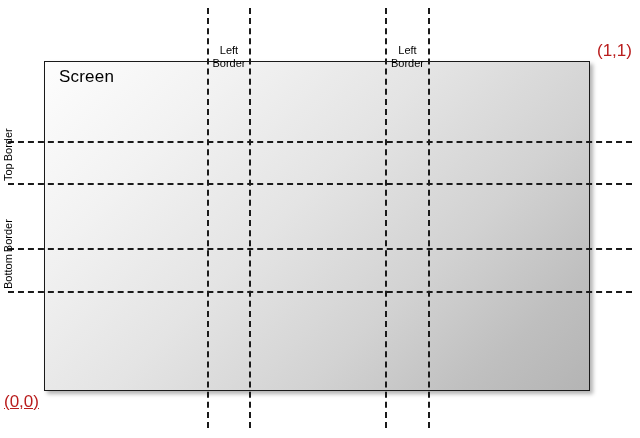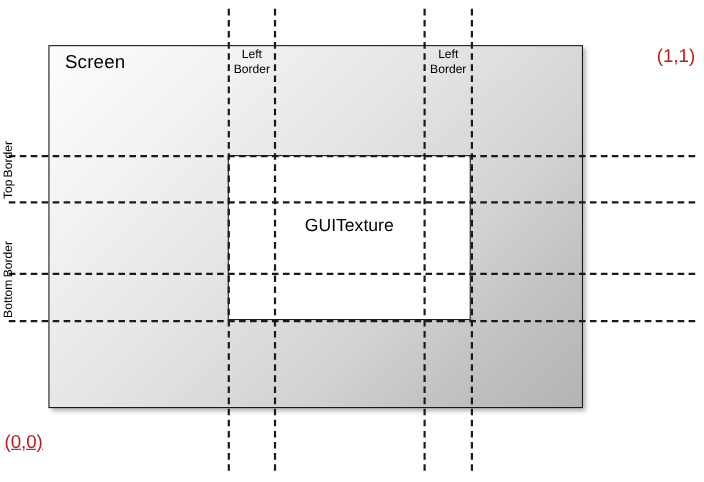--- a/index.html
+++ b/index.html
@@ -15,22 +15,22 @@
     width: 640px;
     height: 438px;
     background: #ffffff;
     overflow: hidden;
   }
 
   
   #screen-rect {
     position: absolute;
     left: 44px;
-    top: 41px;
-    width: 486px;
+    top: 61px;
+    width: 546px;
     height: 330px;
     box-sizing: border-box;
     border: 1.6px solid #1a1a1a;
     background-image: linear-gradient(135deg,
         #fdfdfd 0%,
         #f2f2f2 22%,
         #e4e4e4 45%,
         #d2d2d2 68%,
         #bfbfbf 86%,
         #b4b4b4 100%);
@@ -132,23 +132,20 @@
 </style>
 </head>
 <body>
 
 <div id="canvas">
 
   <div id="screen-rect">
     <span id="screen-label">Screen</span>
   </div>
 
-  <div id="guitexture-rect">
-    <span id="guitexture-label">GUITexture</span>
-  </div>
 
   <div class="vline" style="left:207px;"></div>
   <div class="vline" style="left:249px;"></div>
   <div class="vline" style="left:385px;"></div>
   <div class="vline" style="left:428px;"></div>
 
   <div class="hline" style="top:141px;"></div>
   <div class="hline" style="top:183px;"></div>
   <div class="hline" style="top:248px;"></div>
   <div class="hline" style="top:291px;"></div>

